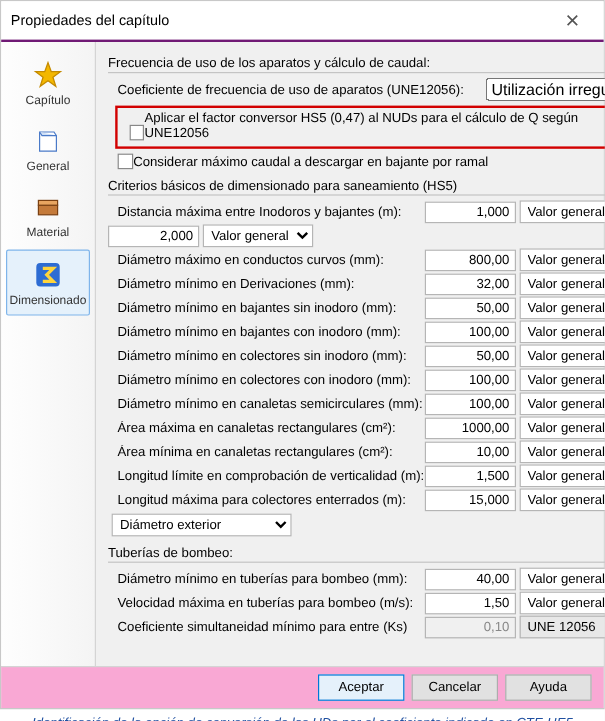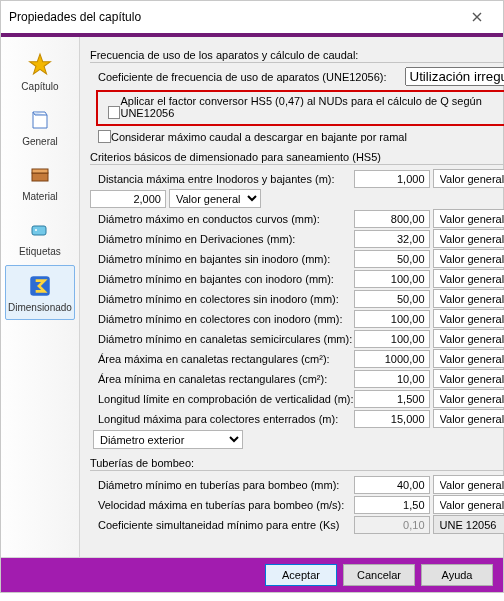--- a/index.html
+++ b/index.html
@@ -10,21 +10,21 @@
     background: #fff;
     width: 504px;
   }
   .window { border: 1px solid #c8c8c8; width: 504px; background: #f0f0f0; }
   .titlebar {
     background: #fff;
     padding: 6px 8px;
     display: flex;
     align-items: center;
     justify-content: space-between;
-    border-bottom: 4px solid #701a75;
+    border-bottom: 2px solid #701a75;
   }
   .titlebar span { font-size: 12px; color: #000; }
   .closebtn {
     width: 36px; height: 20px; display: flex; align-items: center; justify-content: center;
     color: #555;
   }
   .closebtn svg { width: 10px; height: 10px; }
   .body {
     display: flex;
     background: #f0f0f0;
@@ -71,21 +71,21 @@
   }
   .row select.src, select.wide {
     height: 19px; font-size: 11px; border: 1px solid #b5b5b5; background: #fff;
     padding: 0 2px;
   }
   .row select.src { width: 92px; margin-left: 3px; }
   .row .src.readonly { background: #e8e8e8; }
   .row input.num.readonly { background:#f0f0f0; color:#888; }
   .footer {
     display: flex; justify-content: flex-end; gap: 6px;
-    padding: 6px 10px; border-top: 1px solid #d4d4d4; background: #a21caf;
+    padding: 6px 10px; border-top: 1px solid #d4d4d4; background: #f9a8d4;
   }
   .footer button {
     min-width: 72px; height: 22px; font-size: 11px;
     background: #e1e1e1; border: 1px solid #adadad;
   }
   .footer button.primary { background:#e5f1fb; border-color:#0078d7; }
   .caption {
     color: #2050a0; font-style: italic; text-align: center;
     font-size: 11px; padding: 6px 10px 10px;
   }
@@ -125,29 +125,20 @@
       </div>
       <div class="sideitem">
         <div class="sideicon">
           <svg width="24" height="24" viewBox="0 0 24 24">
               <rect x="4" y="10" width="16" height="8" fill="#c47a3a" stroke="#7a4012"></rect>
               <rect x="4" y="6" width="16" height="4" fill="#e8a560" stroke="#7a4012"></rect>
             </svg>
         </div>
         <div class="sidelabel">Material</div>
       </div>
-      <div class="sideitem">
-        <div class="sideicon">
-          <svg width="24" height="24" viewBox="0 0 24 24">
-              <rect x="4" y="8" width="14" height="9" rx="2" fill="#73c8e8" stroke="#2a7aa0"></rect>
-              <circle cx="8" cy="12" r="1" fill="#fff"></circle>
-            </svg>
-        </div>
-        <div class="sidelabel">Etiquetas</div>
-      </div>
       <div class="sideitem active">
         <div class="sideicon">
           <svg width="26" height="26" viewBox="0 0 24 24">
               <rect x="3" y="3" width="18" height="18" rx="3" fill="#2d6cd3"></rect>
               <path d="M8 7h8l-5 5 5 5h-8" stroke="#ffd43b" stroke-width="2.5" fill="none"></path>
             </svg>
         </div>
         <div class="sidelabel">Dimensionado</div>
       </div>
     </div>

